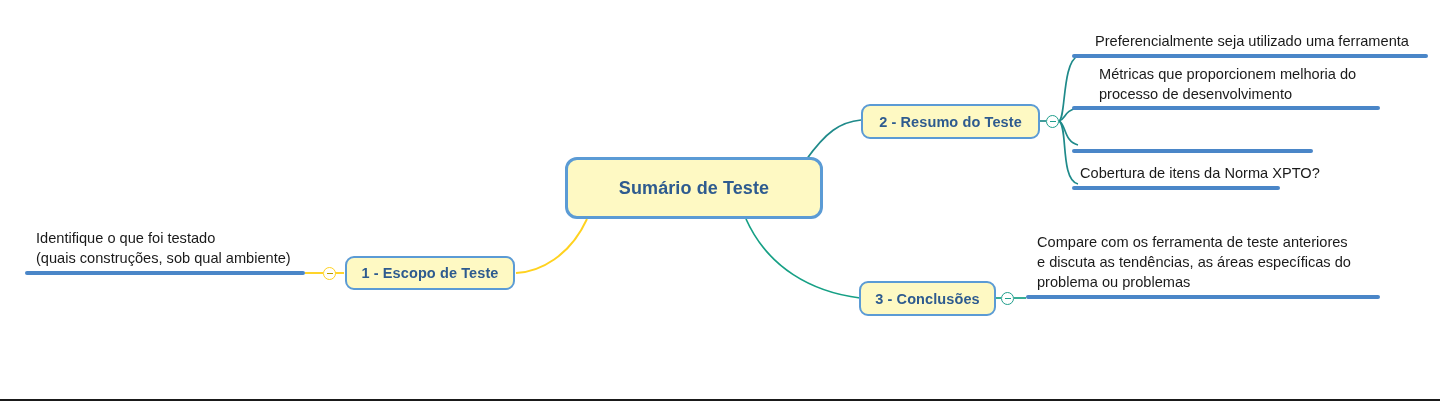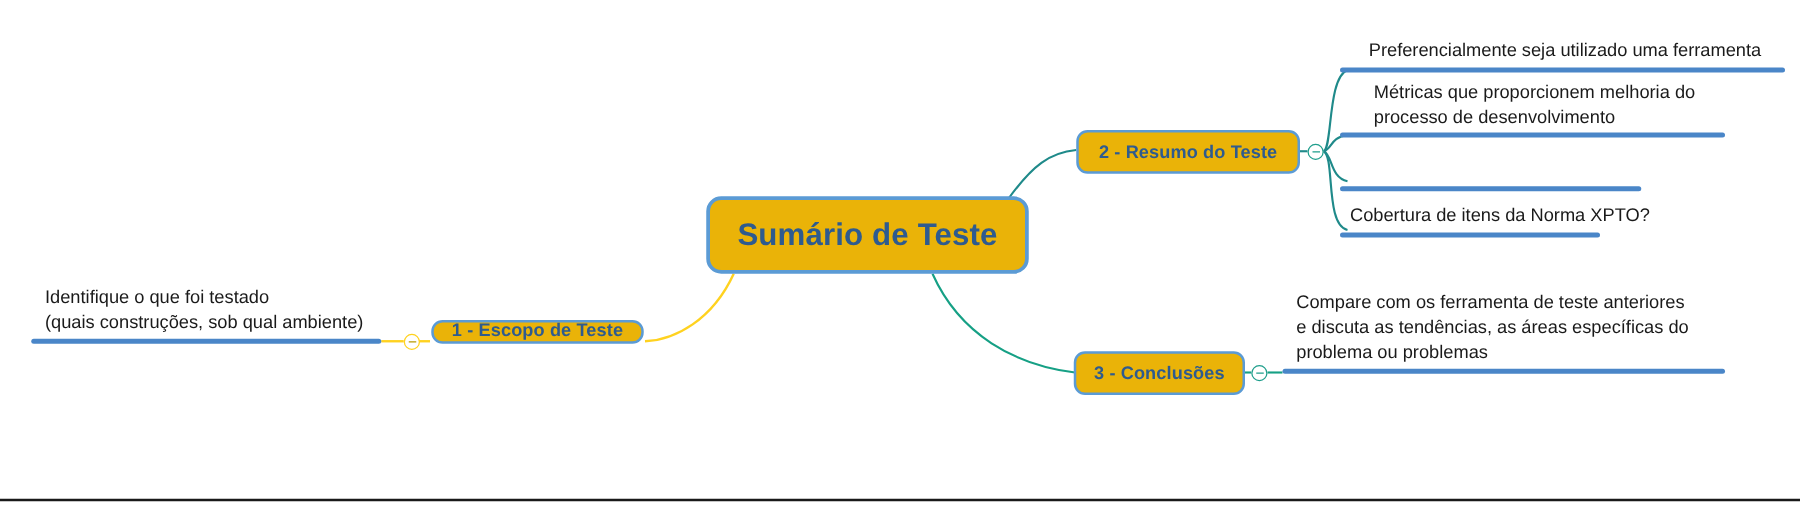--- a/index.html
+++ b/index.html
@@ -23,35 +23,35 @@
     top: 0;
     width: 1440px;
     height: 410px;
     pointer-events: none;
   }
 
   
   .node {
     position: absolute;
     box-sizing: border-box;
-    background: #eab308;
+    background: #fef9c3;
     border: 2px solid #5b9bd5;
     border-radius: 9px;
     display: flex;
     align-items: center;
     justify-content: center;
     color: #2e5b8f;
     font-weight: bold;
     white-space: nowrap;
     letter-spacing: .1px;
   }
   .node.central {
     border-width: 3px;
     border-radius: 12px;
-    font-size: 25px;
+    font-size: 18px;
   }
   .node.branch {
     font-size: 14.5px;
   }
 
   
   .leaf {
     position: absolute;
     box-sizing: border-box;
     color: #1a1a1a;
@@ -126,21 +126,21 @@
     <path d="M 1059,121 C 1068,126 1060,180 1078,184" fill="none" stroke="#1f8a8a" stroke-width="1.7"></path>
 
     <path d="M 995,298 L 1001,298" fill="none" stroke="#16a085" stroke-width="1.7"></path>
     <path d="M 1014,298 L 1026,298" fill="none" stroke="#16a085" stroke-width="1.7"></path>
   </svg>
 
   <div class="node central" style="left:565px; top:157px; width:258px; height:62px;">
     <span>Sumário de Teste</span>
   </div>
 
-  <div class="node branch" style="left:345px; top:256px; width:170px; height:19px;align-items:flex-end;">
+  <div class="node branch" style="left:345px; top:256px; width:170px; height:34px;">
     <span>1 - Escopo de Teste</span>
   </div>
   <div class="collapser yellow" style="left:323px; top:267px;"></div>
 
   <div class="leaf left" style="left:36px; top:228px; width:290px;">
     <div class="leaf-line">Identifique o que foi testado</div>
     <div class="leaf-line">(quais construções, sob qual ambiente)</div>
   </div>
   <div class="underline" style="left:25px; top:271px; width:280px;"></div>
 

